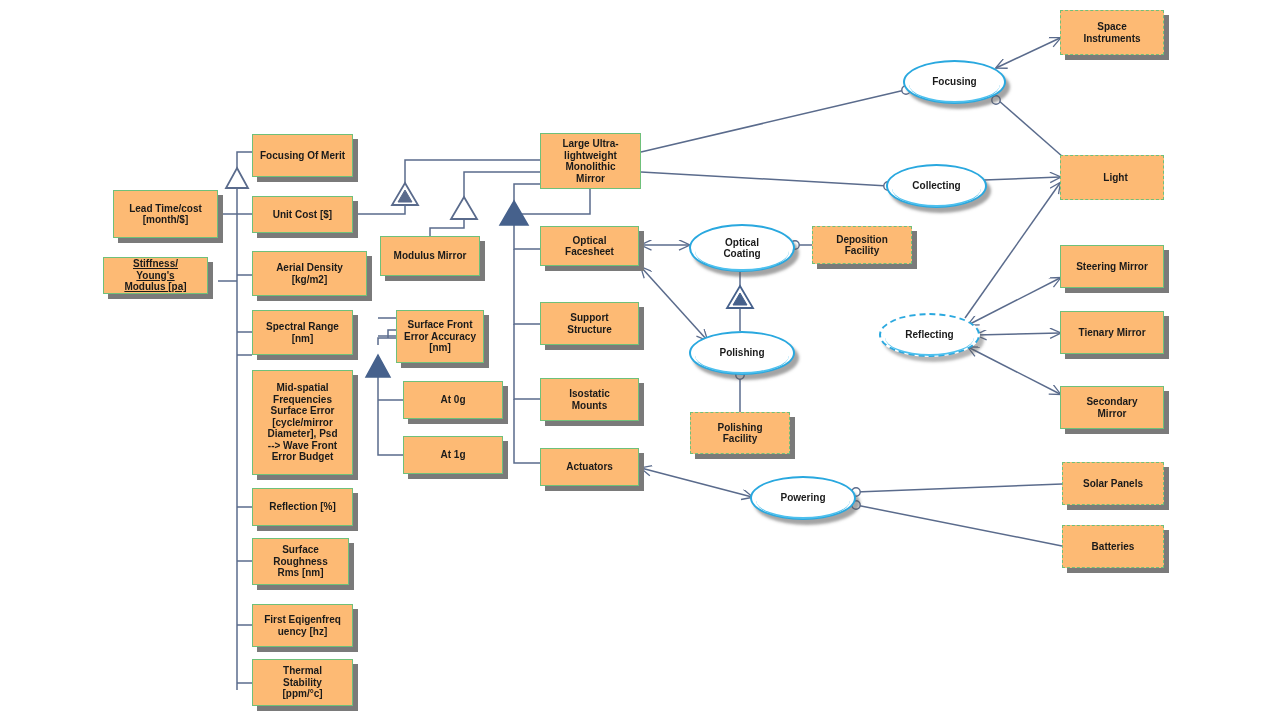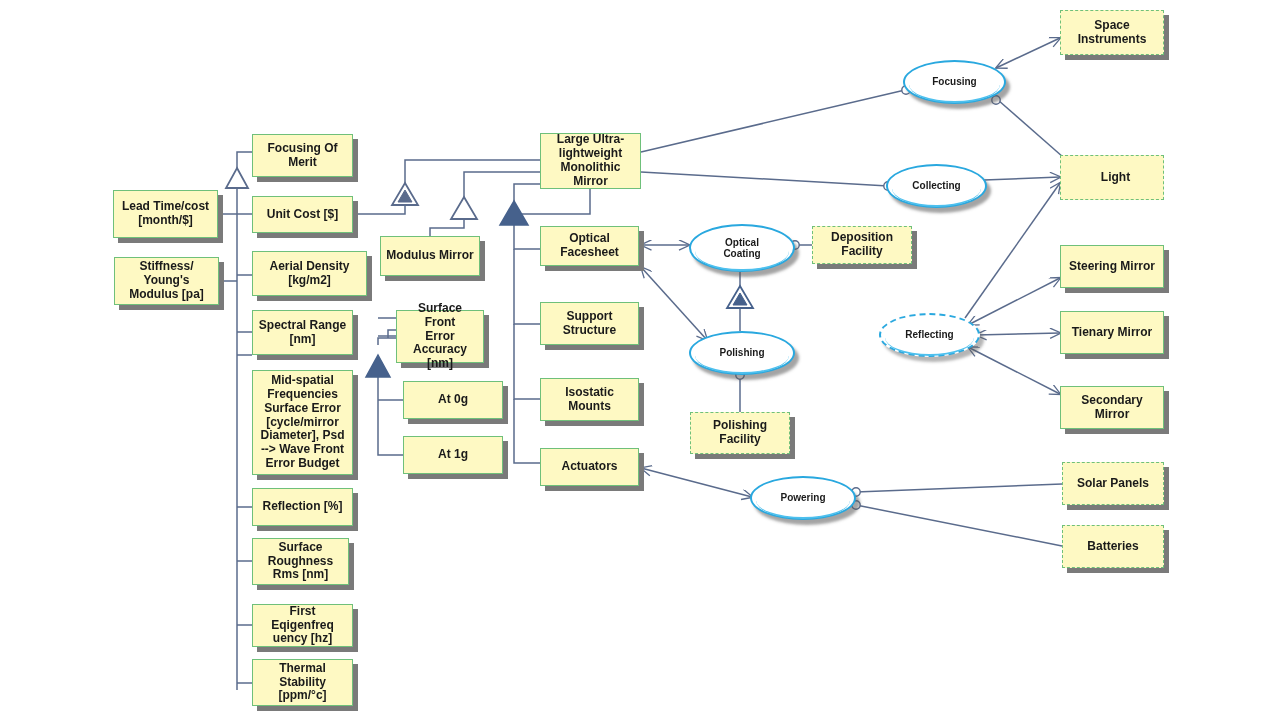--- a/index.html
+++ b/index.html
@@ -21,24 +21,24 @@
     display:flex;align-items:center;justify-content:center;
     text-align:center;
     color:#1a1a1a;
     font-weight:bold;
     line-height:1.15;
     z-index:5;
   }
 
   
   .block{
-    background:#fef9c3;
+    background:#fdba74;
     border:1.6px solid #6fc07a;
     box-shadow:5px 5px 0 0 #7a7a7a;
-    font-size:12px;
+    font-size:10px;
     padding:3px 5px;
   }
   
   .block.noshadow{box-shadow:none;}
 
   
   .block.dashed{
     border:1.8px dashed #6fc07a;
   }
 
@@ -188,21 +188,21 @@
 
     <g>
       <polygon points="740,286 753,308 727,308" fill="#ffffff" stroke="#46618c" stroke-width="1.8"></polygon>
       <polygon points="740,293 747,305 733,305" fill="#46618c" stroke="#46618c" stroke-width="1"></polygon>
     </g>
   </svg>
 
   <div class="node block" style="left:113px;top:190px;width:105px;height:48px;">
     <span class="txt">Lead Time/cost<br>[month/$]</span>
   </div>
-  <div class="node block" style="left:114px;top:257px;width:105px;height:48px;">
+  <div class="node block" style="left:103px;top:257px;width:105px;height:37px;text-decoration:underline;">
     <span class="txt">Stiffness/<br>Young's<br>Modulus [pa]</span>
   </div>
 
   <div class="node block" style="left:252px;top:134px;width:101px;height:43px;">
     <span class="txt">Focusing Of Merit</span>
   </div>
   <div class="node block" style="left:252px;top:196px;width:101px;height:37px;">
     <span class="txt">Unit Cost [$]</span>
   </div>
   <div class="node block" style="left:252px;top:251px;width:115px;height:45px;">

